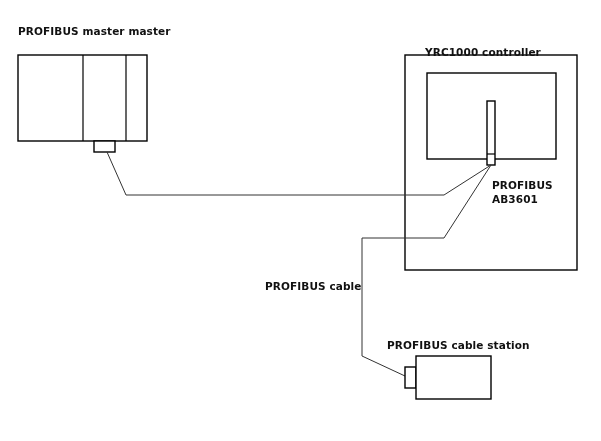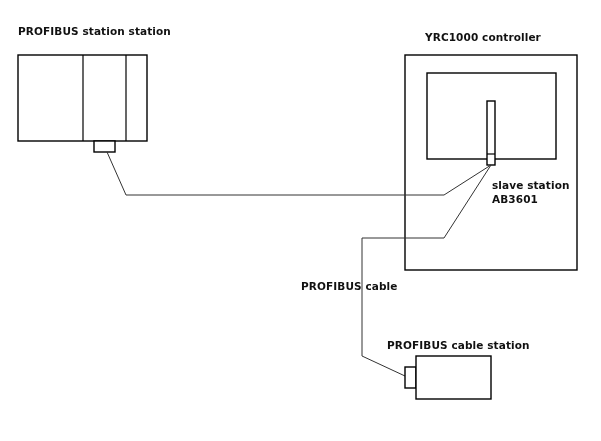--- a/index.html
+++ b/index.html
@@ -42,25 +42,25 @@
 
   <polyline class="wire-thin" points="491,165 444,238 362,238 362,356 405,376"></polyline>
 
   <g>
     <rect class="box" x="405" y="367" width="11" height="21"></rect>
     <rect class="box" x="416" y="356" width="75" height="43"></rect>
   </g>
 </svg>
 
 <div class="label" style="left:18px; top:25px;">
-  <div>PROFIBUS station station</div>
+  <div>PROFIBUS master master</div>
 </div>
 
-<div class="label" style="left:425px; top:31px;">YRC1000 controller</div>
+<div class="label" style="left:425px; top:46px;">YRC1000 controller</div>
 
 <div class="label" style="left:492px; top:178px; line-height:14px;">
-  <div>slave station</div>
+  <div>PROFIBUS</div>
   <div>AB3601</div>
 </div>
 
-<div class="label" style="left:265px; top:280px;margin-left:36px;">PROFIBUS cable</div>
+<div class="label" style="left:265px; top:280px;">PROFIBUS cable</div>
 
 <div class="label" style="left:387px; top:339px;">PROFIBUS cable station</div>
 
 </body></html>

